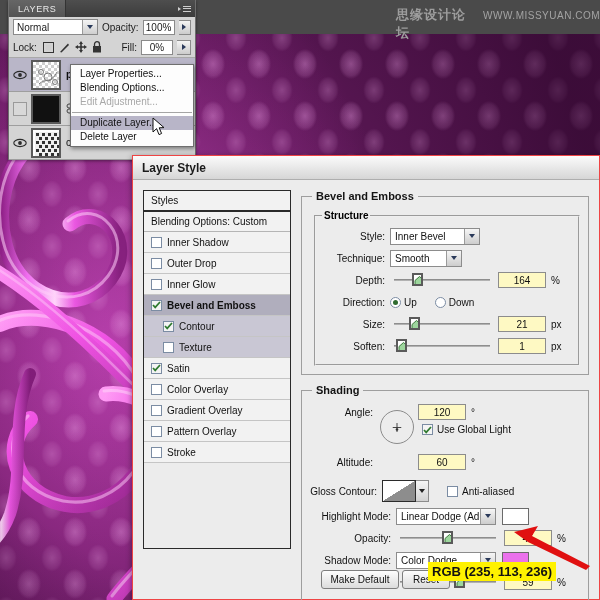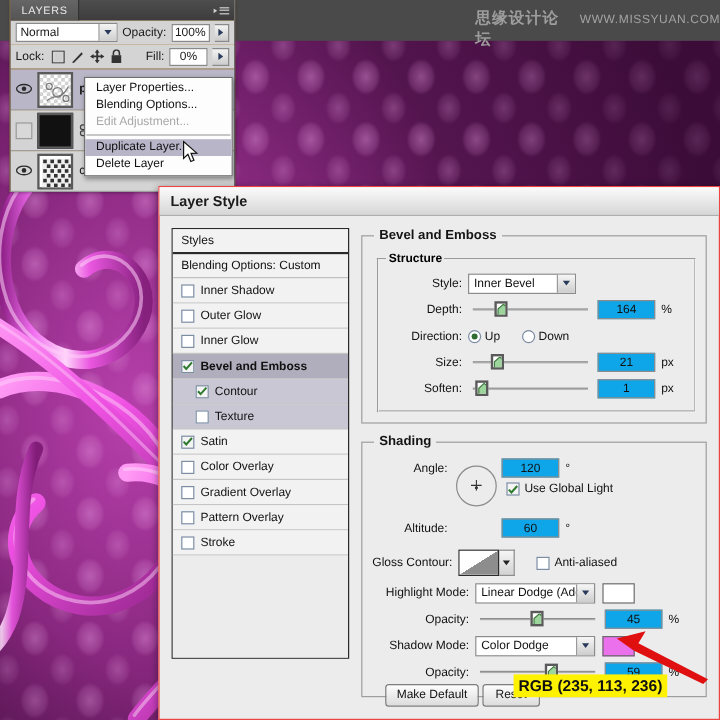--- a/index.html
+++ b/index.html
@@ -47,21 +47,21 @@
     position: absolute; inset: 0;
     background: radial-gradient(ellipse 420px 520px at 30% 45%, rgba(255,120,240,0.10) 0%, rgba(60,10,55,0.0) 55%, rgba(40,5,38,0.55) 100%);
   }
   .swirl { position: absolute; }
   .swirl svg { display: block; }
 
   
   #layers-panel {
     position: absolute; left: 8px; top: 0;
     width: 188px; height: 160px;
-    background: #a16207;
+    background: #1d4ed8;
     border: 1px solid #6e6e6e;
     border-top: none;
     box-shadow: 0 1px 3px rgba(0,0,0,0.45);
   }
   .lp-tabbar {
     height: 17px;
     background: linear-gradient(#4e4e4e, #3c3c3c);
     display: flex; align-items: stretch;
     position: relative;
   }
@@ -269,21 +269,21 @@
     position: relative;
   }
   .sel .abox {
     position: absolute; right: 0; top: 0; bottom: 0; width: 15px;
     background: linear-gradient(#f6f6f6, #cdcdcd);
     border-left: 1px solid #9a9a9a;
     display: flex; align-items: center; justify-content: center;
   }
   .numbox {
     width: 48px; height: 16px;
-    background: #0ea5e9; border: 1px solid #8c8c8c;
+    background: #fef9c3; border: 1px solid #8c8c8c;
     font-size: 10px; color: #111;
     display: flex; align-items: center; justify-content: center;
   }
   .unit { font-size: 10px; color: #111; margin-left: 5px; }
 
   .slider { position: relative; height: 14px; display: flex; align-items: center; }
   .slider .track { height: 2px; background: linear-gradient(#9a9a9a,#c9c9c9); width: 100%; border-top:1px solid #8e8e8e; }
   .slider .thumb {
     position: absolute; top: 0;
     width: 11px; height: 13px;
@@ -571,21 +571,21 @@
         <div class="styles-box">
           <div class="styles-head">Styles</div>
           <div class="styles-blend">Blending Options: Custom</div>
 
           <div class="style-item">
             <span class="cbox"></span>
             <span>Inner Shadow</span>
           </div>
           <div class="style-item">
             <span class="cbox"></span>
-            <span>Outer Glow</span>
+            <span>Outer Drop</span>
           </div>
           <div class="style-item">
             <span class="cbox"></span>
             <span>Inner Glow</span>
           </div>
           <div class="style-item active">
             <span class="cbox checked">
               <svg width="9" height="8">
                   <path d="M1 4 L3.2 6.4 L8 1" fill="none" stroke="#2f7a2f" stroke-width="1.7"></path>
                 </svg>
@@ -642,20 +642,29 @@
             <div class="frow">
               <span class="flabel" style="width:68px;">Style:</span>
               <div class="sel" style="width:90px;">
                 <span>Inner Bevel</span>
                 <span class="abox">
                     <i class="dn-arrow"></i>
                   </span>
               </div>
             </div>
 
+            <div class="frow">
+              <span class="flabel" style="width:68px;">Technique:</span>
+              <div class="sel" style="width:72px;">
+                <span>Smooth</span>
+                <span class="abox">
+                    <i class="dn-arrow"></i>
+                  </span>
+              </div>
+            </div>
 
             <div class="frow">
               <span class="flabel" style="width:68px;">Depth:</span>
               <div class="slider" style="width:96px; margin:0 8px 0 4px;">
                 <div class="track"></div>
                 <span class="thumb" style="left:16px;">
                   <svg width="11" height="13">
                       <path d="M5.5 0.5 L10 4.5 V12 H1 V4.5 Z" fill="#9dd69d" stroke="#3f7a3f"></path>
                     </svg>
                 </span>

